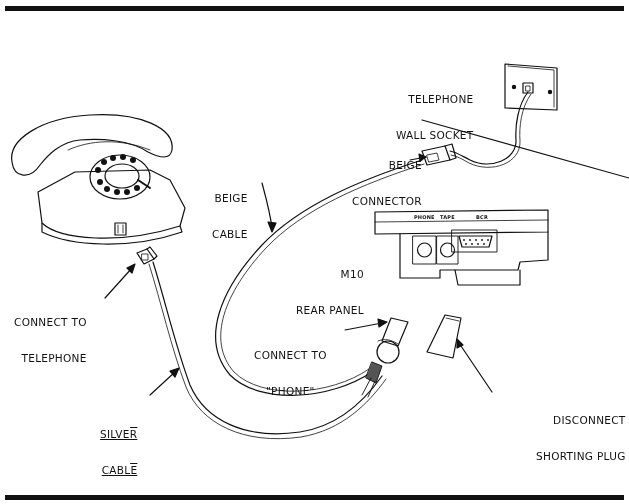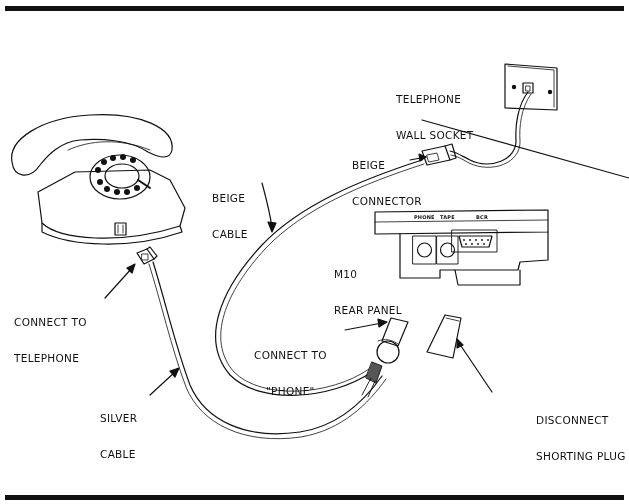--- a/index.html
+++ b/index.html
@@ -1,18 +1,18 @@
 <!DOCTYPE html>
 <html><head>
 <meta charset="utf-8">
 <style>
   html, body { margin: 0; padding: 0; background: #ffffff; }
   body { width: 629px; height: 504px; position: relative; overflow: hidden; font-family: "DejaVu Sans", sans-serif; }
   #diagram { position: absolute; left: 0; top: 0; width: 629px; height: 504px; }
-  .lbl { position: absolute; font-family: "DejaVu Sans", sans-serif; font-size: 10.5px; line-height: 12px; color: #111; letter-spacing: 0.3px; white-space: pre; text-transform: uppercase; }
+  .lbl { position: absolute; font-family: "DejaVu Sans", sans-serif; font-size: 10.5px; line-height: 12px; color: #111; letter-spacing: 0.3px; white-space: pre; text-transform: uppercase; text-align: right; }
   .rule { position: absolute; left: 5px; width: 619px; height: 5px; background: #111; }
   .port-lbl { font-size: 5px; line-height: 6px; font-weight: bold; position: absolute; color: #111; letter-spacing: 0.2px; }
 </style>
 </head>
 <body>
 
 <div class="rule" style="top:6px;"></div>
 <div class="rule" style="top:495px;"></div>
 
 <svg id="diagram" viewBox="0 0 629 504" xmlns="http://www.w3.org/2000/svg">
@@ -148,36 +148,36 @@
 <div class="lbl" style="left:352px; top:135px;">
   <div style="padding-left:0px;">BEIGE</div>
   <div>CONNECTOR</div>
 </div>
 
 <div class="lbl" style="left:212px; top:168px;">
   <div>BEIGE</div>
   <div>CABLE</div>
 </div>
 
-<div class="lbl" style="left:296px; top:244px;margin-left:38px;">
+<div class="lbl" style="left:296px; top:244px;">
   <div>M10</div>
   <div>REAR PANEL</div>
 </div>
 
 <div class="lbl" style="left:14px; top:292px;">
   <div>CONNECT TO</div>
   <div>TELEPHONE</div>
 </div>
 
 <div class="lbl" style="left:254px; top:325px; text-align:center;">
   <div>CONNECT TO</div>
   <div>"PHONE"</div>
 </div>
 
-<div class="lbl" style="left:100px; top:388px;">
+<div class="lbl" style="left:100px; top:404px;text-decoration:underline;">
   <div>SILVER</div>
   <div>CABLE</div>
 </div>
 
 <div class="lbl" style="left:496px; top:390px;margin-left:40px;">
   <div>DISCONNECT</div>
   <div>SHORTING PLUG</div>
 </div>
 
 <div class="port-lbl" style="left:414px; top:214px;">PHONE</div>

